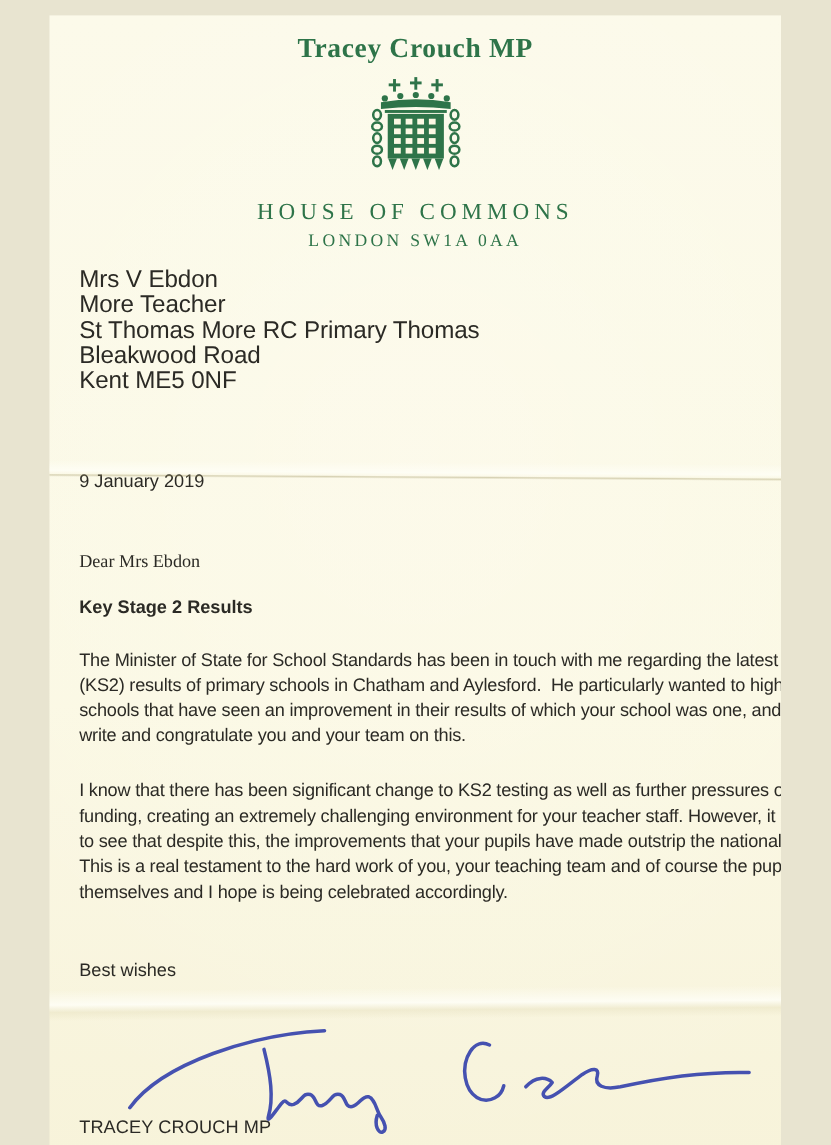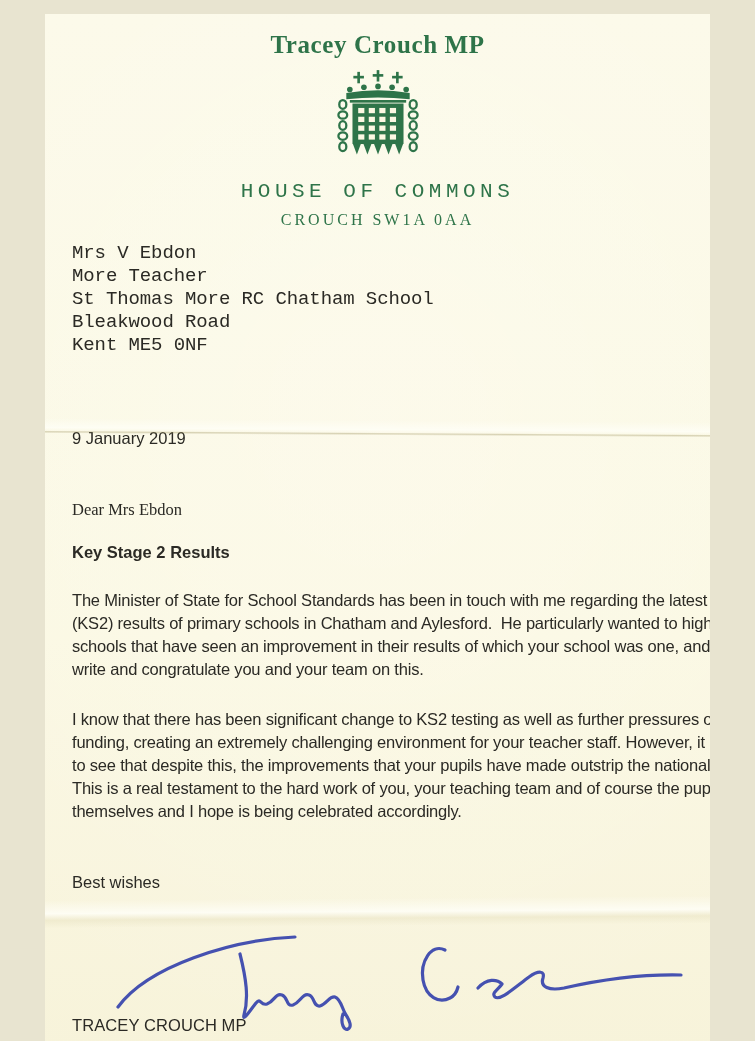--- a/index.html
+++ b/index.html
@@ -22,31 +22,31 @@
   .centered { position:absolute; left:0; width:100%; text-align:center; }
   .mp-name {
     top:17px;
     font-family:"Liberation Serif","DejaVu Serif",serif;
     font-size:25px; font-weight:700; letter-spacing:0.6px;
     color:#2e7449;
   }
   .emblem { top:55px; left:50%; position:absolute; transform:translateX(-50%); }
   .institution {
     top:166px;
-    font-family:Liberation Mono, monospace;
+    font-family:Liberation Serif, serif;
     font-size:21px; letter-spacing:4.5px; font-weight:500;
     color:#2e7449;
   }
   .hc-address {
     top:197px;
     font-family:"Liberation Serif","DejaVu Serif",serif;
     font-size:16px; letter-spacing:3px; font-weight:500;
     color:#2e7449;
   }
-  .recipient { position:absolute; left:27px; top:228px; font-size:19px; line-height:23px; letter-spacing:-0.1px;font-family:Liberation Mono, monospace; }
+  .recipient { position:absolute; left:27px; top:228px; font-size:22px; line-height:23px; letter-spacing:-0.1px; }
   .date       { position:absolute; left:27px; top:415px; font-size:16.5px; }
   .salutation { position:absolute; left:27px; top:486px; font-size:16.5px;font-family:Liberation Serif, serif; }
   .subject    { position:absolute; left:27px; top:529px; font-size:16.5px; font-weight:700; }
   .para {
     position:absolute; left:27px; width:730px; margin:0;
     font-size:16.5px; line-height:23px; letter-spacing:-0.2px;
     white-space:pre-wrap;
   }
   .p1 { top:575px; }
   .p2 { top:694px; }
@@ -127,26 +127,26 @@
         <ellipse cx="90" cy="40" rx="4" ry="5"></ellipse>
           <ellipse cx="90" cy="52" rx="5" ry="4.2"></ellipse>
           <ellipse cx="90" cy="64" rx="4" ry="5"></ellipse>
           <ellipse cx="90" cy="76" rx="5" ry="4.2"></ellipse>
           <ellipse cx="90" cy="88" rx="4" ry="5"></ellipse>
       </g>
     </svg>
   </div>
 
   <div class="centered institution">HOUSE OF COMMONS</div>
-  <div class="centered hc-address">CROUCH SW1A 0AA</div>
+  <div class="centered hc-address">LONDON SW1A 0AA</div>
 
   <div class="recipient">
     <div>Mrs V Ebdon</div>
     <div>More Teacher</div>
-    <div>St Thomas More RC Chatham School</div>
+    <div>St Thomas More RC Primary Thomas</div>
     <div>Bleakwood Road</div>
     <div>Kent ME5 0NF</div>
   </div>
 
   <div class="date">9 January 2019</div>
   <div class="salutation">Dear Mrs Ebdon</div>
   <div class="subject">Key Stage 2 Results</div>
 
   <p class="para p1">The Minister of State for School Standards has been in touch with me regarding the latest Key Stage 2 (KS2) results of primary schools in Chatham and Aylesford.  He particularly wanted to highlight those schools that have seen an improvement in their results of which your school was one, and I wanted to write and congratulate you and your team on this.</p>
   <p class="para p2">I know that there has been significant change to KS2 testing as well as further pressures on school funding, creating an extremely challenging environment for your teacher staff. However, it is fantastic to see that despite this, the improvements that your pupils have made outstrip the national average. This is a real testament to the hard work of you, your teaching team and of course the pupils themselves and I hope is being celebrated accordingly.</p>

